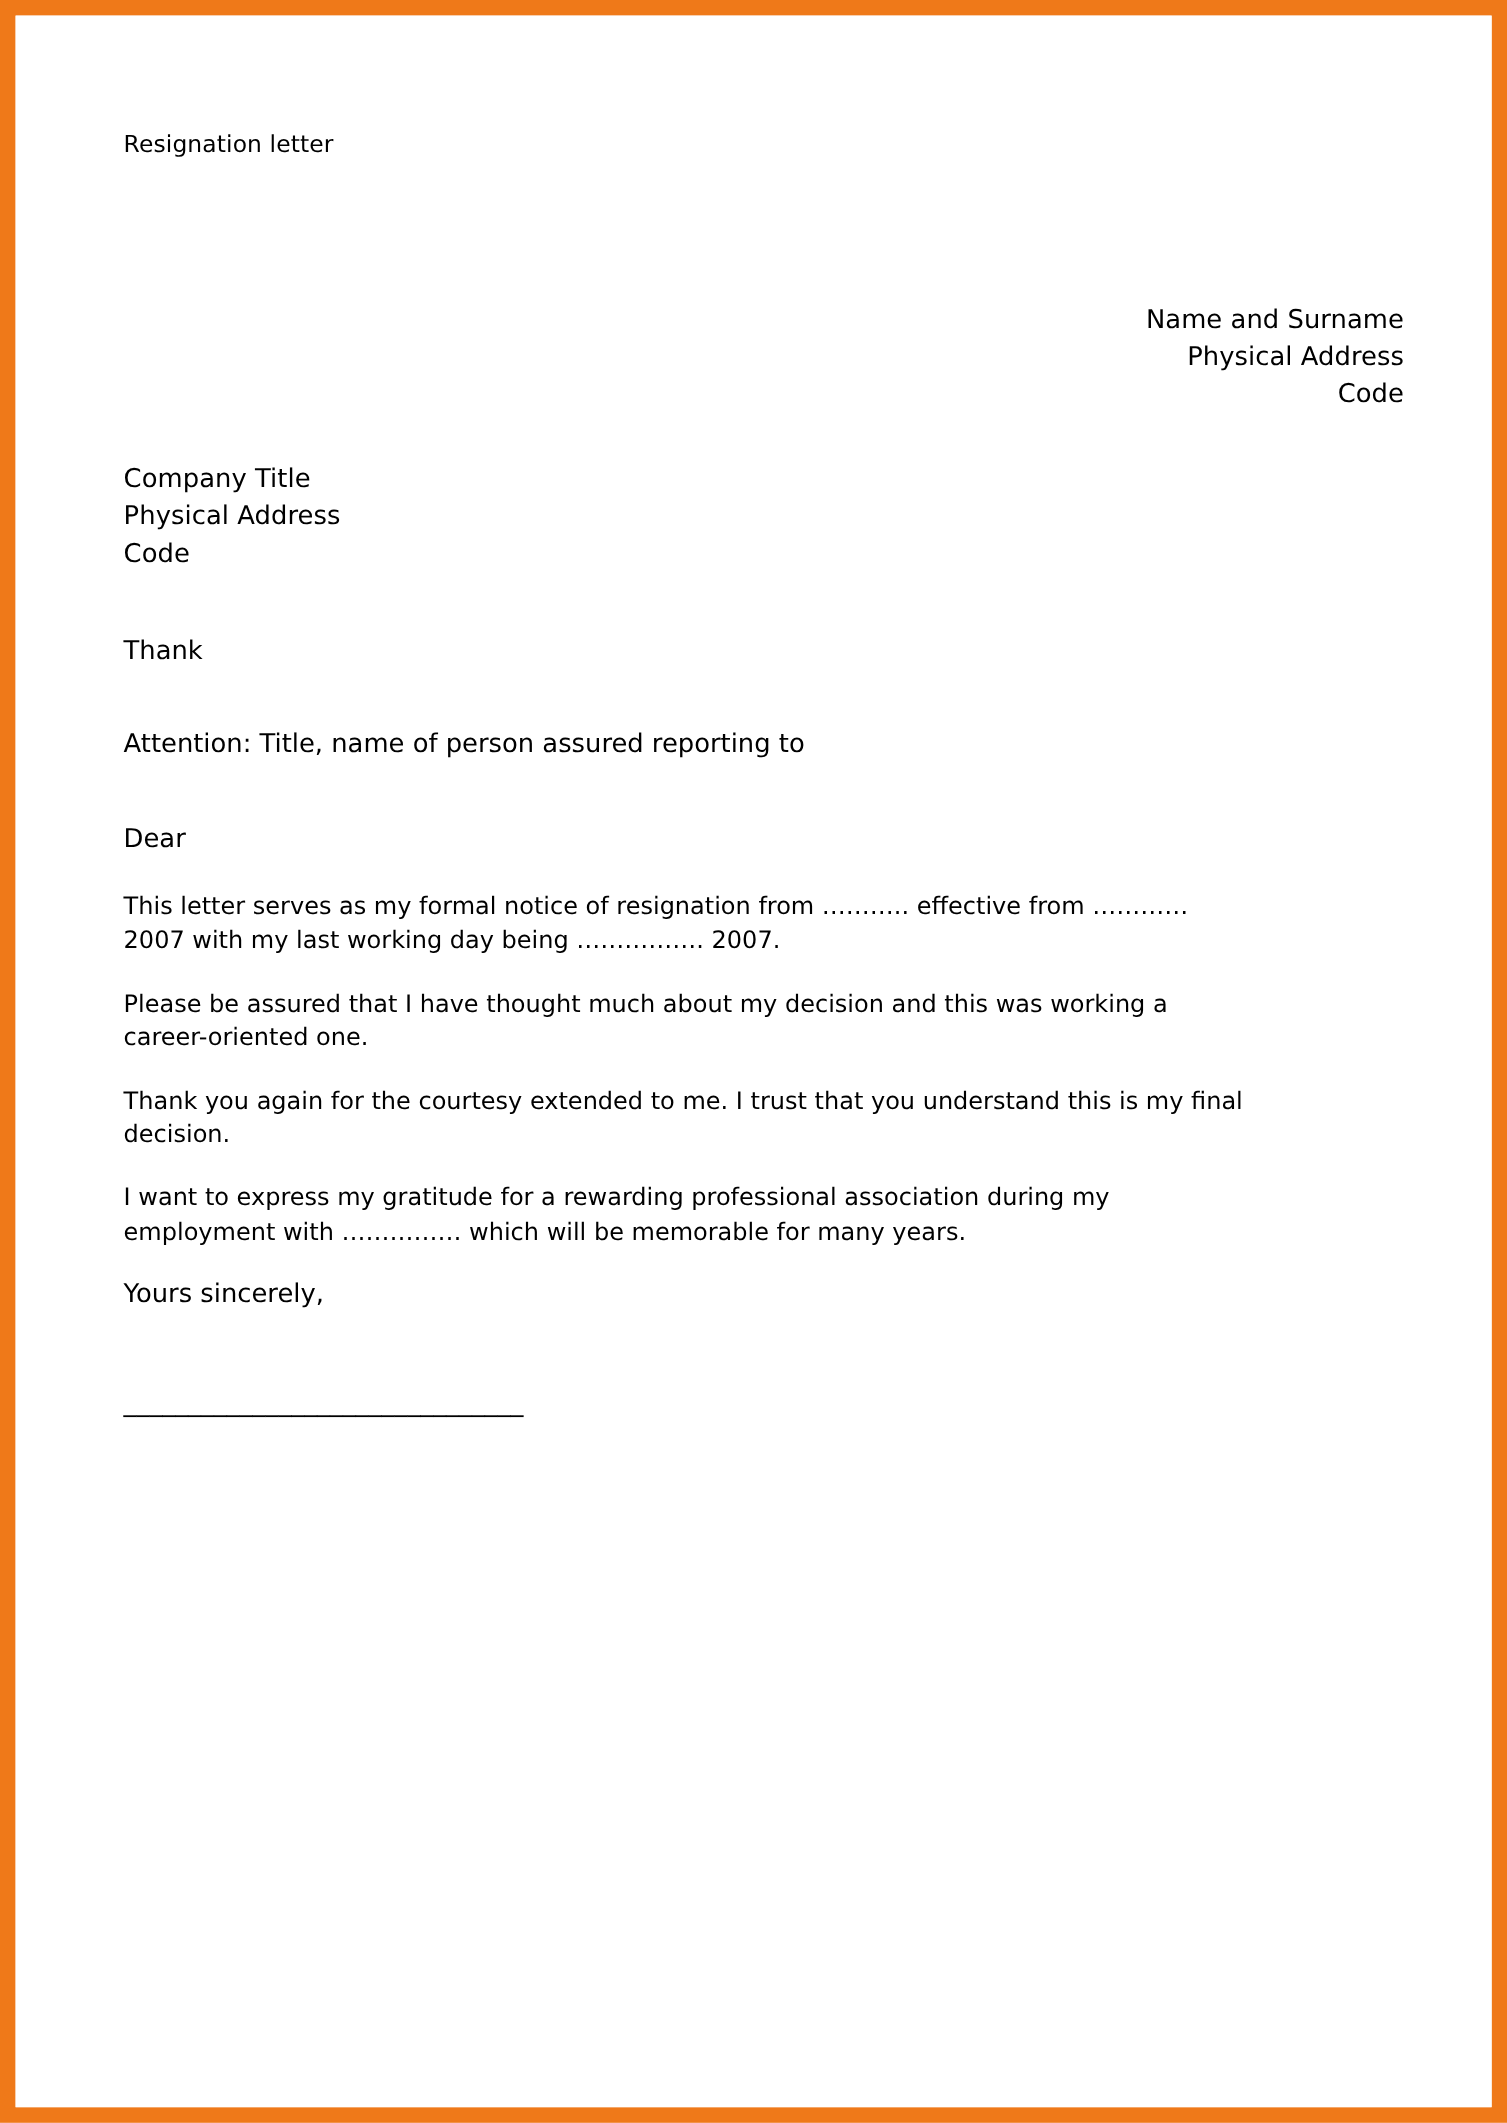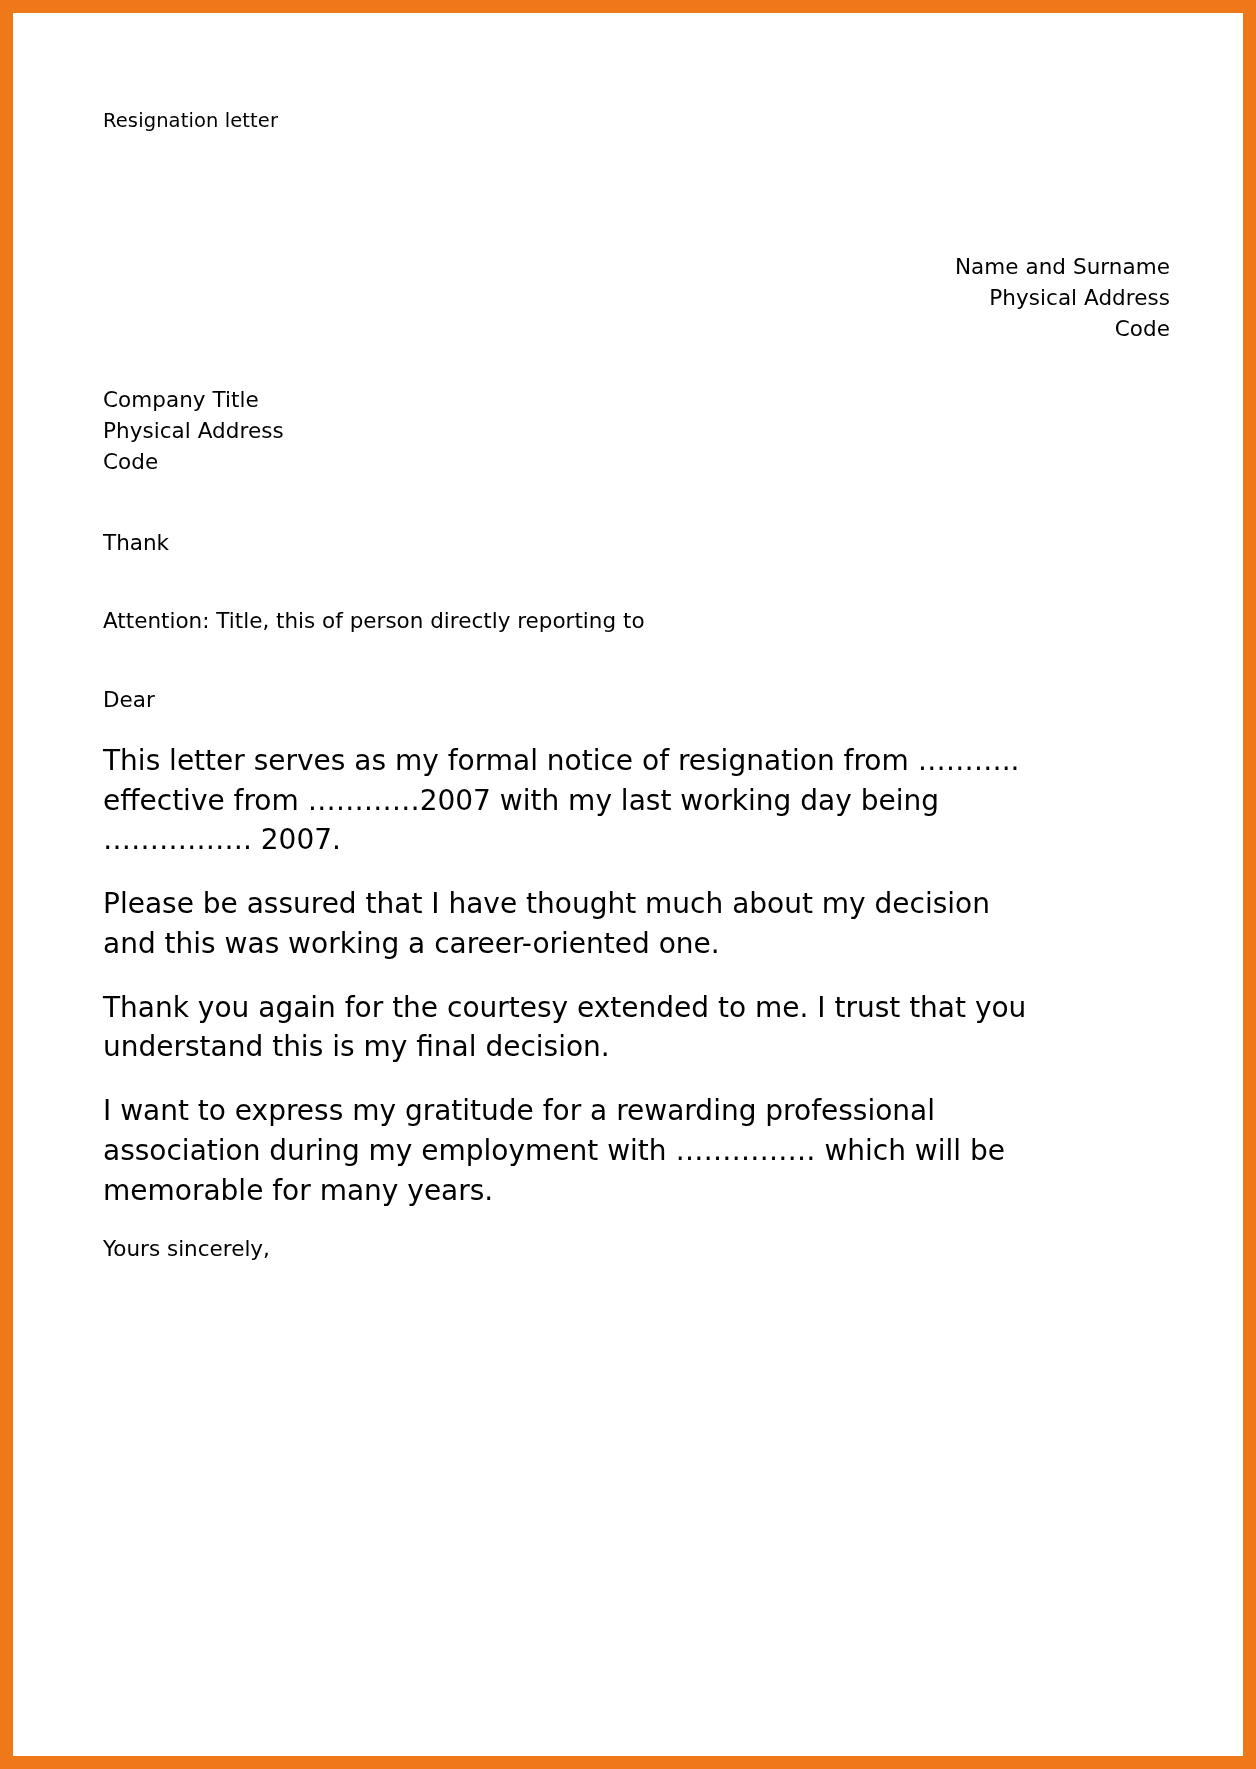--- a/index.html
+++ b/index.html
@@ -103,21 +103,21 @@
     font-size: 21.5px;
     color: #000000;
     line-height: 1.44;
   }
 
   .spacer-salutation {
     height: 25px;
   }
 
   .body-par {
-    font-size: 28px;
+    font-size: 20px;
     color: #000000;
     line-height: 1.42;
     margin-bottom: 24px;
     max-width: 938px;
     text-align: left;
   }
 
   .closing {
     font-size: 21.5px;
     color: #000000;
@@ -161,36 +161,37 @@
         <div>Physical Address</div>
         <div>Code</div>
       </div>
 
       <div class="spacer-recipient"></div>
 
       <div class="date-line">Thank</div>
 
       <div class="spacer-date"></div>
 
-      <div class="attention-line">Attention: Title, this of person directly reporting to</div>
+      <div class="attention-line">Attention: Title, name of person assured reporting to</div>
 
       <div class="spacer-attention"></div>
 
       <div class="salutation">Dear</div>
 
       <div class="spacer-salutation"></div>
 
       <div class="body-par">This letter serves as my formal notice of resignation from ……….. effective from …………2007 with my last working day being ……………. 2007.</div>
 
       <div class="body-par">Please be assured that I have thought much about my decision and this was working a career-oriented one.</div>
 
       <div class="body-par">Thank you again for the courtesy extended to me. I trust that you understand this is my final decision.</div>
 
       <div class="body-par">I want to express my gratitude for a rewarding professional association during my employment with …………… which will be memorable for many years.</div>
 
       <div class="closing">Yours sincerely,</div>
 
       <div class="spacer-closing"></div>
 
+      <div class="signature-line">_______________________________</div>
 
     </div>
   </div>
 </div>
 
 </body></html>

